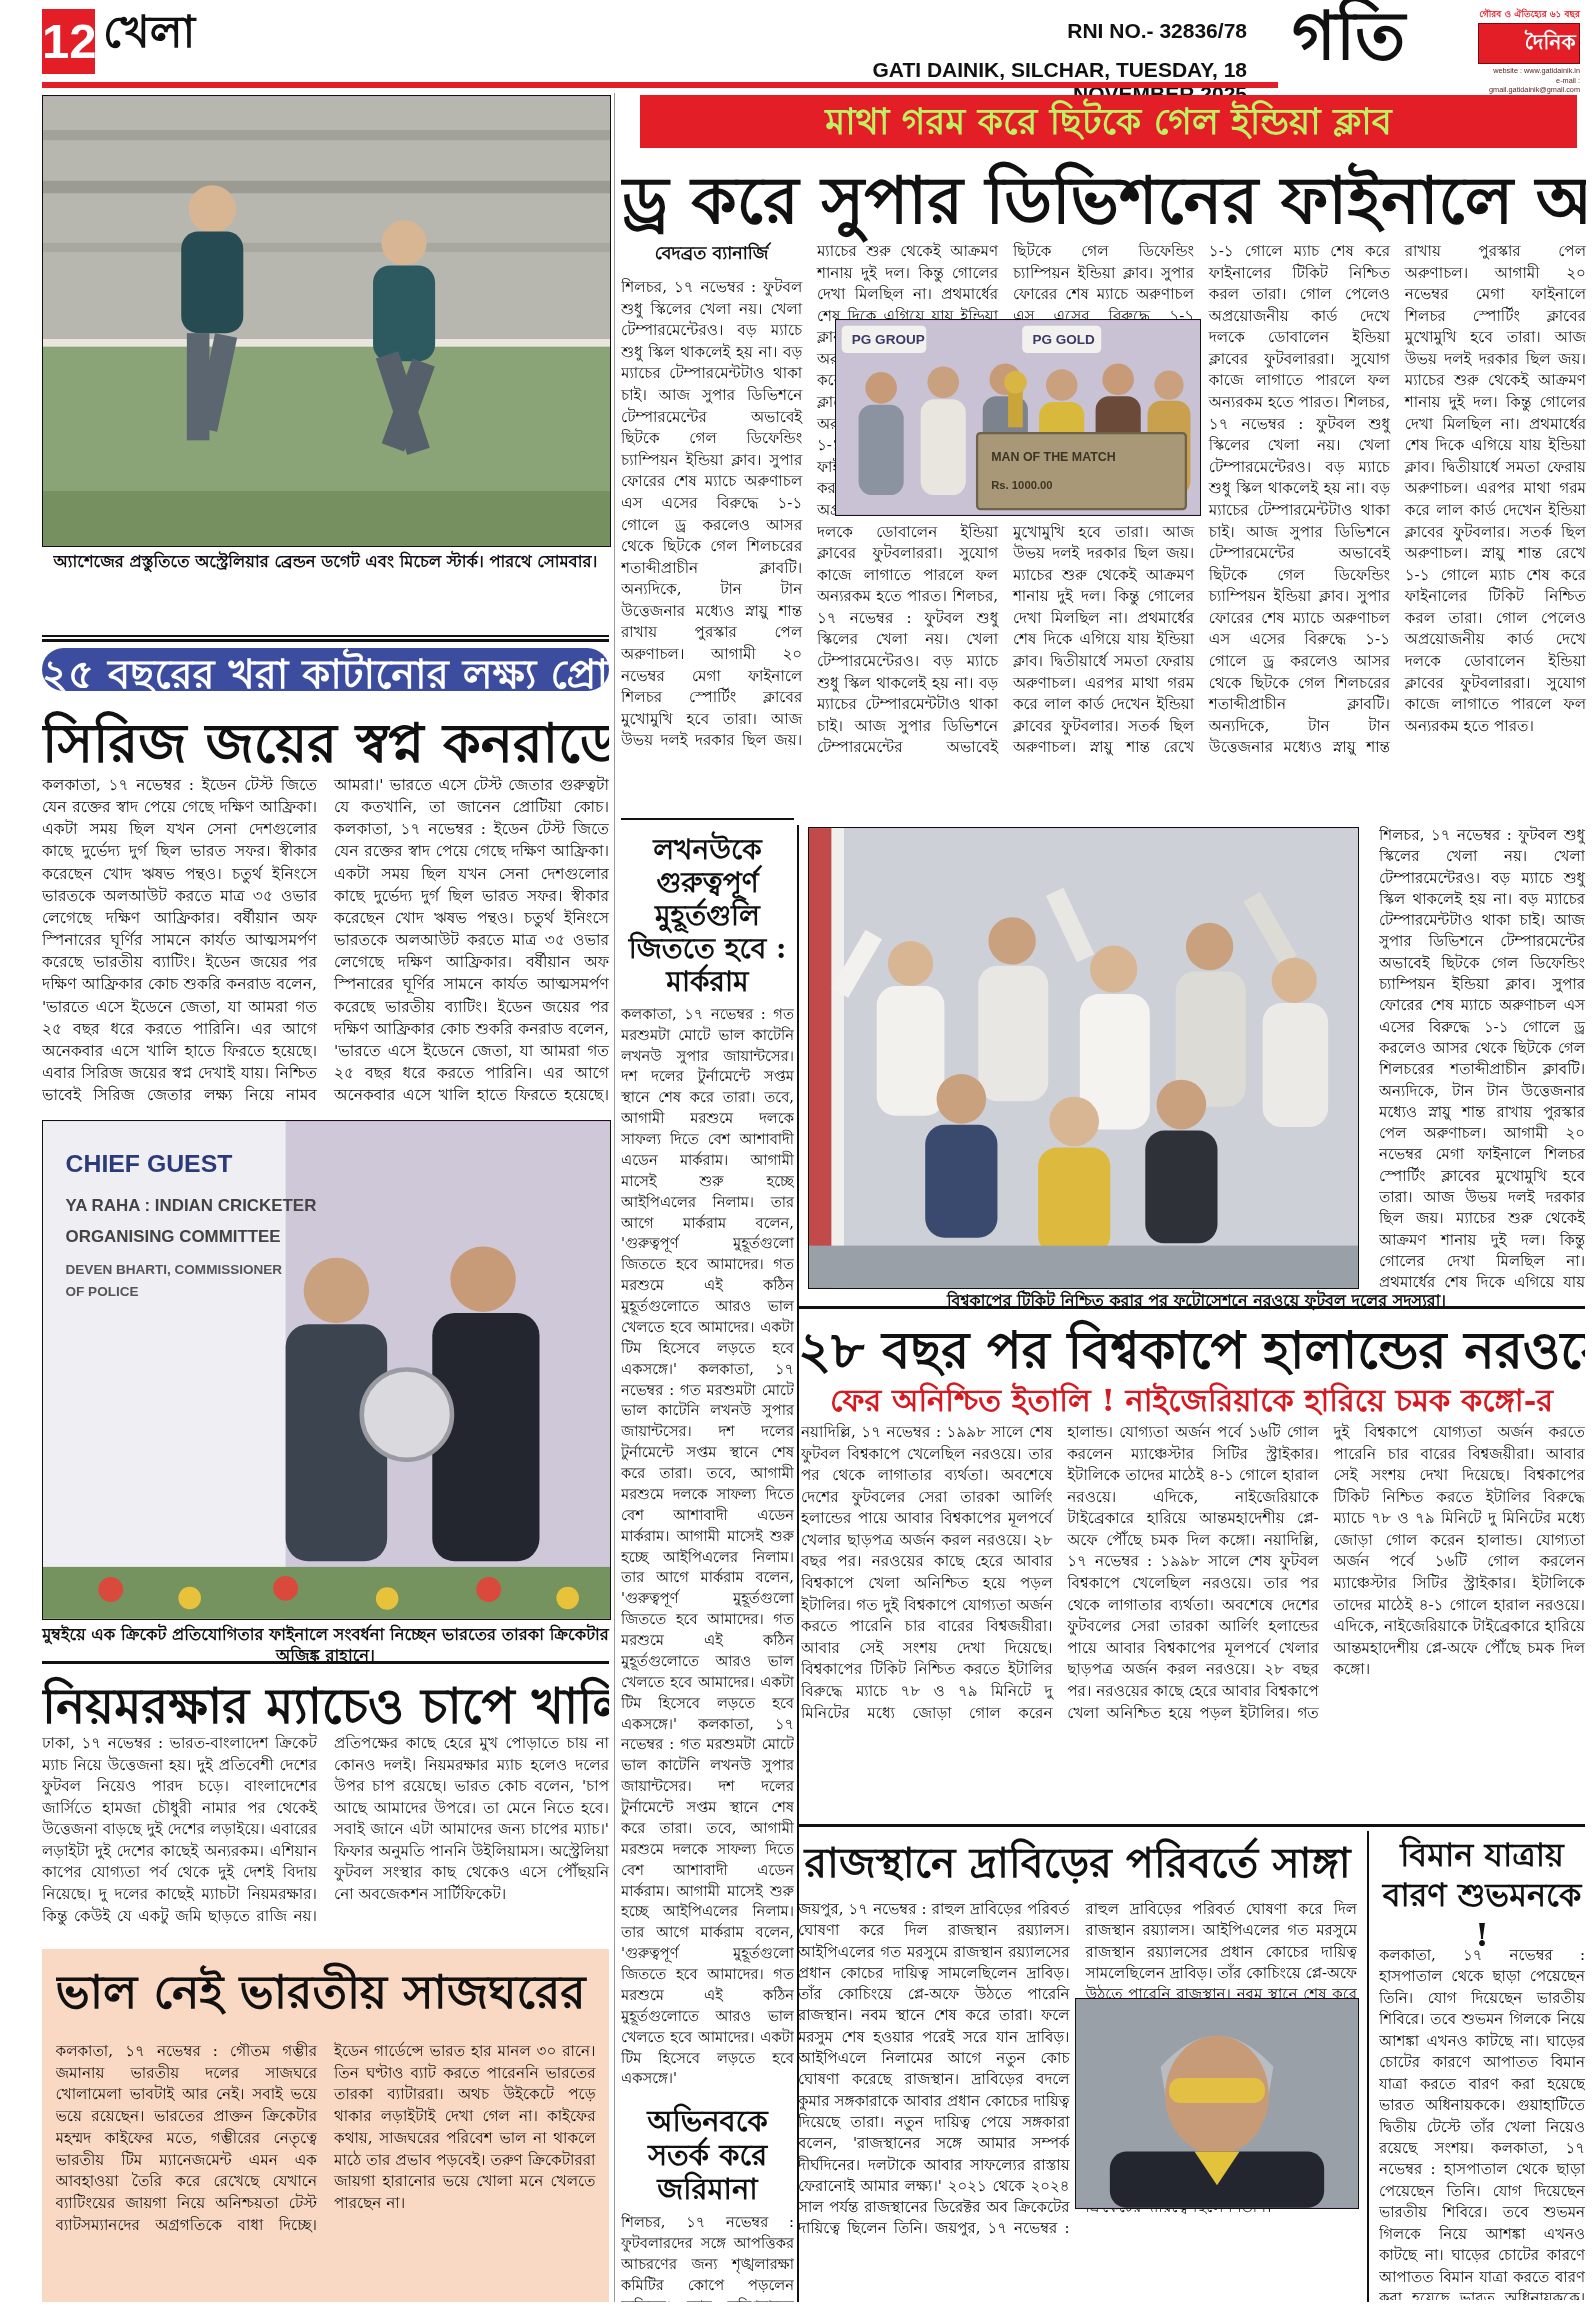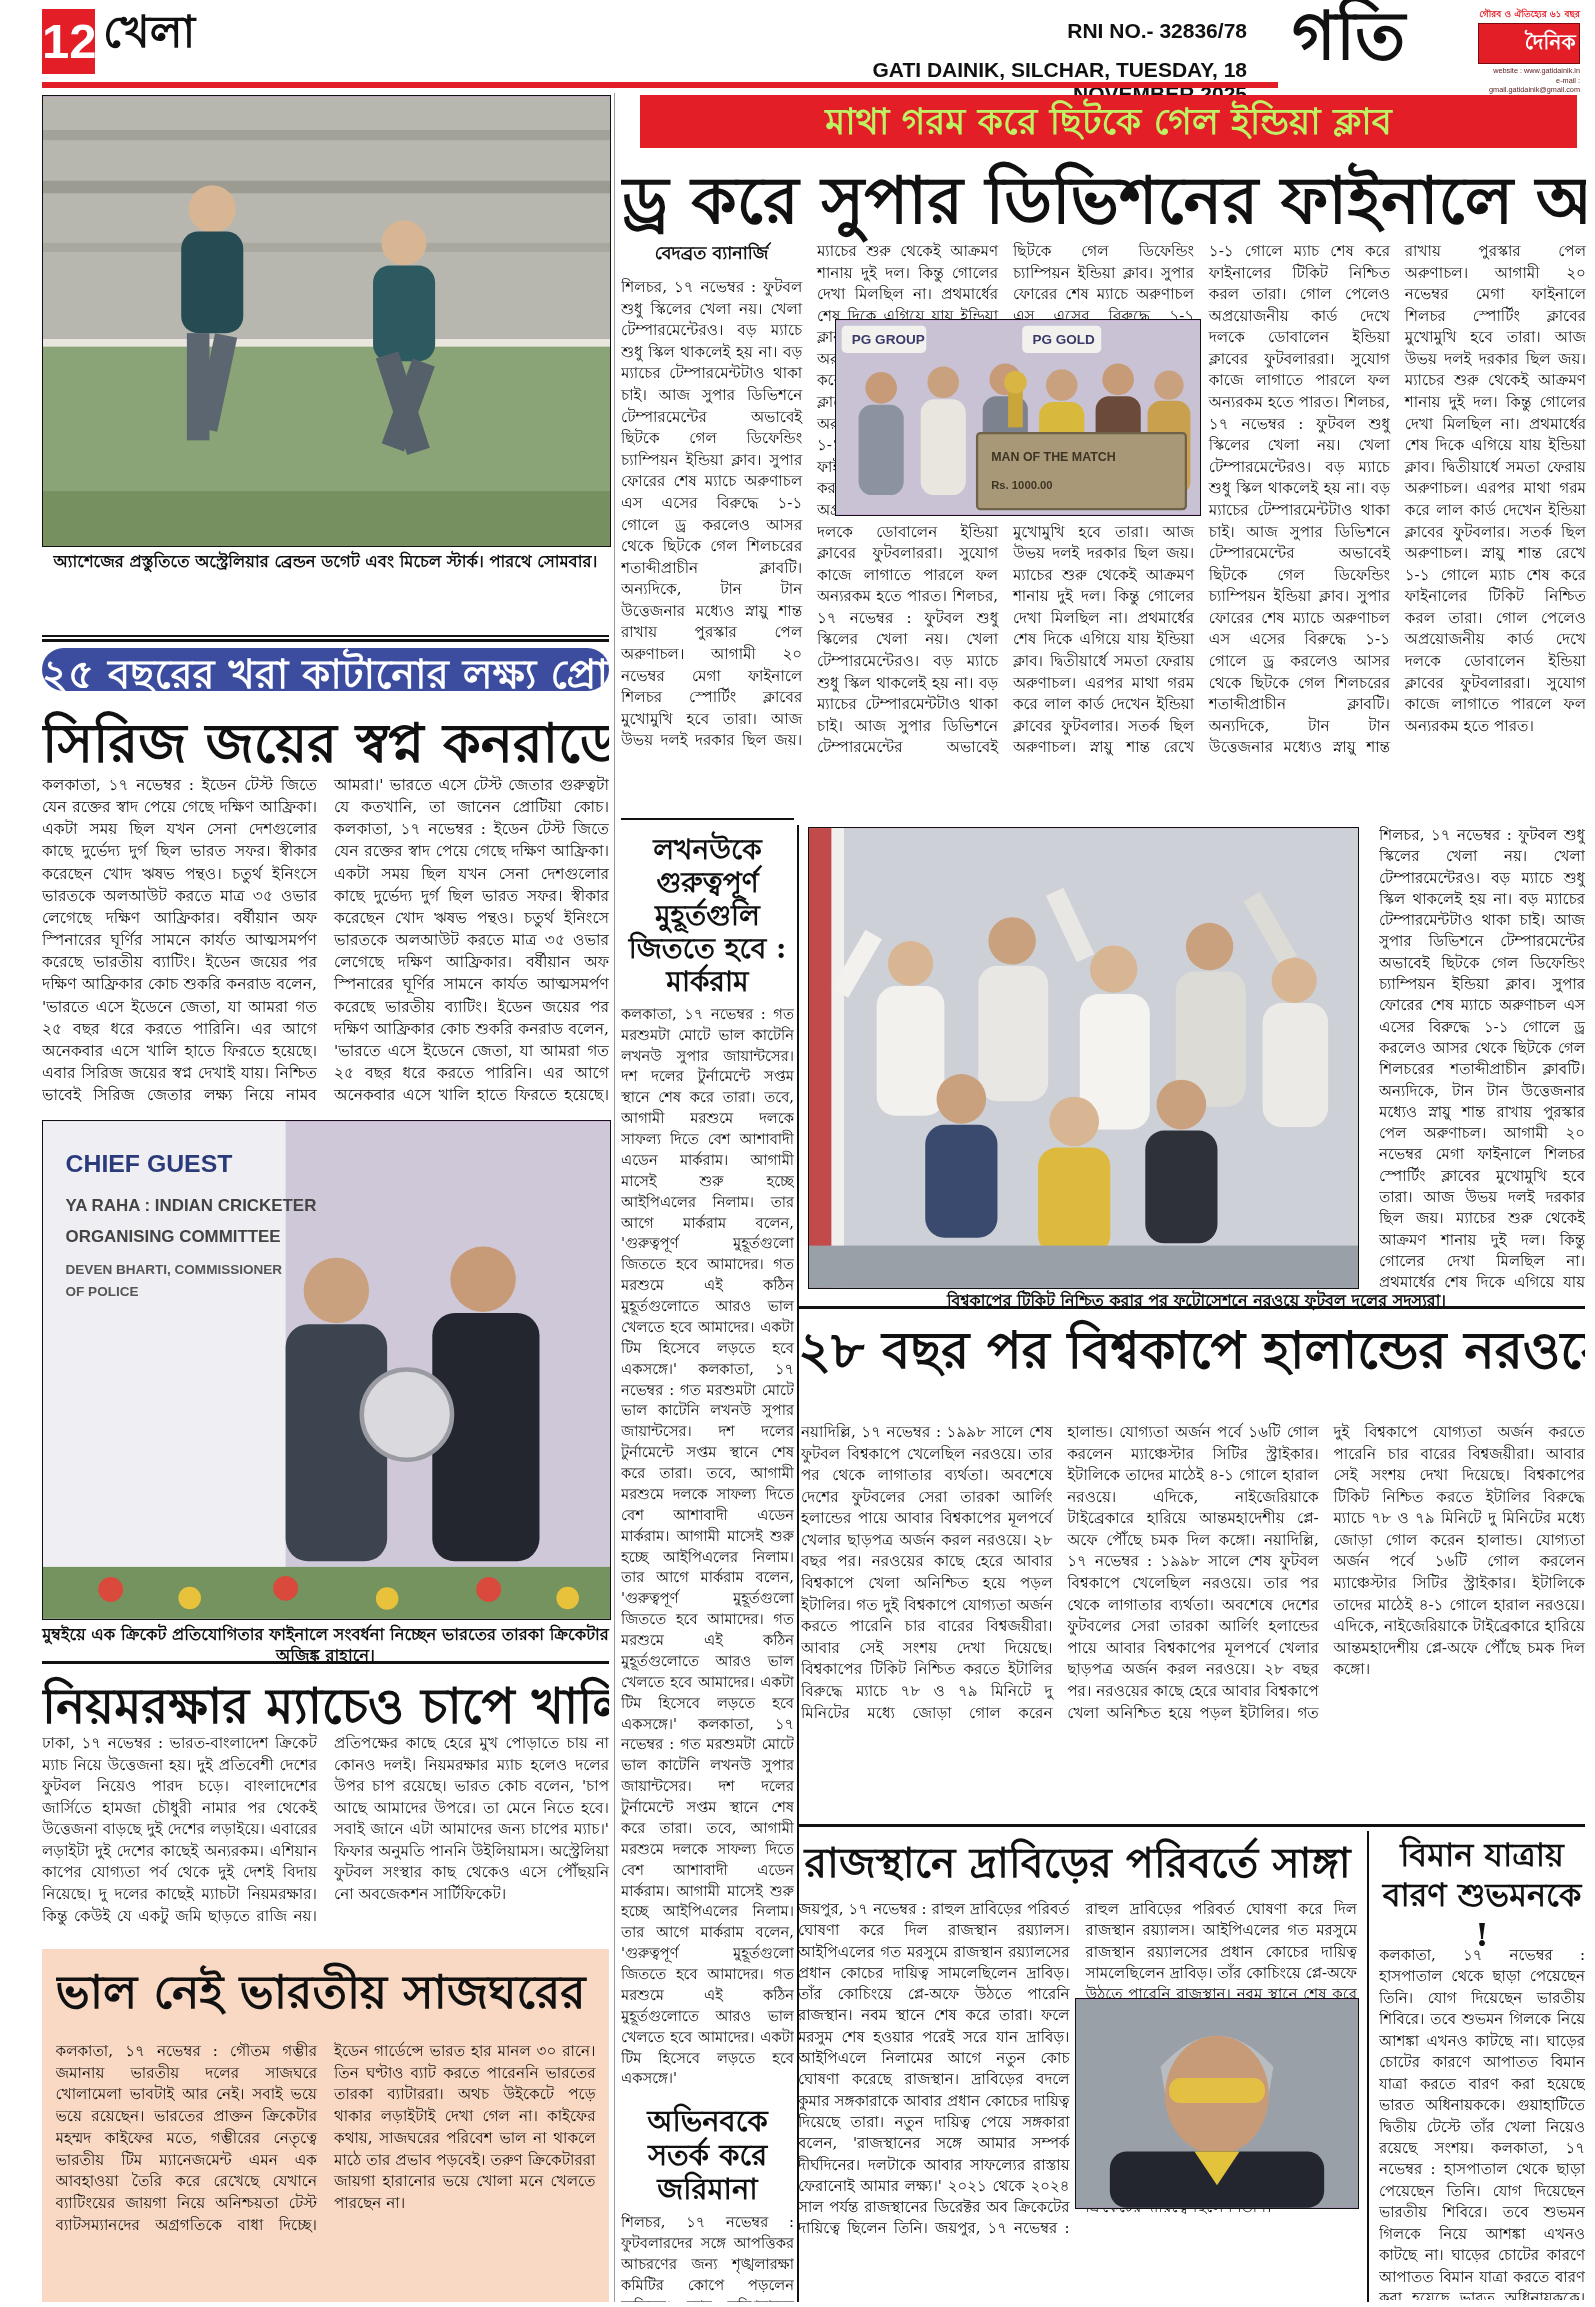--- a/index.html
+++ b/index.html
@@ -287,20 +287,21 @@
             <circle cx="660" cy="490" r="44" fill="#caa17e"></circle>
             <rect x="596" y="536" width="128" height="200" rx="34" fill="#2e3238"></rect>
           </g>
       </g>
       <rect y="740" width="973" height="75" fill="#9aa0a8"></rect>
     </svg>
   </div>
   <div class="abs cap" id="cap4">বিশ্বকাপের টিকিট নিশ্চিত করার পর ফটোসেশনে নরওয়ে ফুটবল দলের সদস্যরা।</div>
 
   <div class="abs nowrap" id="norway-h">২৮ বছর পর বিশ্বকাপে হালান্ডের নরওয়ে</div>
+  <div class="abs nowrap" id="norway-sub">ফের অনিশ্চিত ইতালি ! নাইজেরিয়াকে হারিয়ে চমক কঙ্গো-র</div>
   <div class="abs just" id="norway-body">নয়াদিল্লি, ১৭ নভেম্বর : ১৯৯৮ সালে শেষ ফুটবল বিশ্বকাপে খেলেছিল নরওয়ে। তার পর থেকে লাগাতার ব্যর্থতা। অবশেষে দেশের ফুটবলের সেরা তারকা আর্লিং হলান্ডের পায়ে আবার বিশ্বকাপের মূলপর্বে খেলার ছাড়পত্র অর্জন করল নরওয়ে। ২৮ বছর পর। নরওয়ের কাছে হেরে আবার বিশ্বকাপে খেলা অনিশ্চিত হয়ে পড়ল ইটালির। গত দুই বিশ্বকাপে যোগ্যতা অর্জন করতে পারেনি চার বারের বিশ্বজয়ীরা। আবার সেই সংশয় দেখা দিয়েছে। বিশ্বকাপের টিকিট নিশ্চিত করতে ইটালির বিরুদ্ধে ম্যাচে ৭৮ ও ৭৯ মিনিটে দু মিনিটের মধ্যে জোড়া গোল করেন হালান্ড। যোগ্যতা অর্জন পর্বে ১৬টি গোল করলেন ম্যাঞ্চেস্টার সিটির স্ট্রাইকার। ইটালিকে তাদের মাঠেই ৪-১ গোলে হারাল নরওয়ে। এদিকে, নাইজেরিয়াকে টাইব্রেকারে হারিয়ে আন্তমহাদেশীয় প্লে-অফে পৌঁছে চমক দিল কঙ্গো। নয়াদিল্লি, ১৭ নভেম্বর : ১৯৯৮ সালে শেষ ফুটবল বিশ্বকাপে খেলেছিল নরওয়ে। তার পর থেকে লাগাতার ব্যর্থতা। অবশেষে দেশের ফুটবলের সেরা তারকা আর্লিং হলান্ডের পায়ে আবার বিশ্বকাপের মূলপর্বে খেলার ছাড়পত্র অর্জন করল নরওয়ে। ২৮ বছর পর। নরওয়ের কাছে হেরে আবার বিশ্বকাপে খেলা অনিশ্চিত হয়ে পড়ল ইটালির। গত দুই বিশ্বকাপে যোগ্যতা অর্জন করতে পারেনি চার বারের বিশ্বজয়ীরা। আবার সেই সংশয় দেখা দিয়েছে। বিশ্বকাপের টিকিট নিশ্চিত করতে ইটালির বিরুদ্ধে ম্যাচে ৭৮ ও ৭৯ মিনিটে দু মিনিটের মধ্যে জোড়া গোল করেন হালান্ড। যোগ্যতা অর্জন পর্বে ১৬টি গোল করলেন ম্যাঞ্চেস্টার সিটির স্ট্রাইকার। ইটালিকে তাদের মাঠেই ৪-১ গোলে হারাল নরওয়ে। এদিকে, নাইজেরিয়াকে টাইব্রেকারে হারিয়ে আন্তমহাদেশীয় প্লে-অফে পৌঁছে চমক দিল কঙ্গো।</div>
 
   <div class="abs nowrap" id="sanga-h">রাজস্থানে দ্রাবিড়ের পরিবর্তে সাঙ্গা</div>
   <div class="abs just" id="sanga-body">জয়পুর, ১৭ নভেম্বর : রাহুল দ্রাবিড়ের পরিবর্ত ঘোষণা করে দিল রাজস্থান রয়্যালস। আইপিএলের গত মরসুমে রাজস্থান রয়্যালসের প্রধান কোচের দায়িত্ব সামলেছিলেন দ্রাবিড়। তাঁর কোচিংয়ে প্লে-অফে উঠতে পারেনি রাজস্থান। নবম স্থানে শেষ করে তারা। ফলে মরসুম শেষ হওয়ার পরেই সরে যান দ্রাবিড়। আইপিএলে নিলামের আগে নতুন কোচ ঘোষণা করেছে রাজস্থান। দ্রাবিড়ের বদলে কুমার সঙ্গকারাকে আবার প্রধান কোচের দায়িত্ব দিয়েছে তারা। নতুন দায়িত্ব পেয়ে সঙ্গকারা বলেন, 'রাজস্থানের সঙ্গে আমার সম্পর্ক দীর্ঘদিনের। দলটাকে আবার সাফল্যের রাস্তায় ফেরানোই আমার লক্ষ্য।' ২০২১ থেকে ২০২৪ সাল পর্যন্ত রাজস্থানের ডিরেক্টর অব ক্রিকেটের দায়িত্বে ছিলেন তিনি। জয়পুর, ১৭ নভেম্বর : রাহুল দ্রাবিড়ের পরিবর্ত ঘোষণা করে দিল রাজস্থান রয়্যালস। আইপিএলের গত মরসুমে রাজস্থান রয়্যালসের প্রধান কোচের দায়িত্ব সামলেছিলেন দ্রাবিড়। তাঁর কোচিংয়ে প্লে-অফে উঠতে পারেনি রাজস্থান। নবম স্থানে শেষ করে তারা। ফলে মরসুম শেষ হওয়ার পরেই সরে যান দ্রাবিড়। আইপিএলে নিলামের আগে নতুন কোচ ঘোষণা করেছে রাজস্থান। দ্রাবিড়ের বদলে কুমার সঙ্গকারাকে আবার প্রধান কোচের দায়িত্ব দিয়েছে তারা। নতুন দায়িত্ব পেয়ে সঙ্গকারা বলেন, 'রাজস্থানের সঙ্গে আমার সম্পর্ক দীর্ঘদিনের। দলটাকে আবার সাফল্যের রাস্তায় ফেরানোই আমার লক্ষ্য।' ২০২১ থেকে ২০২৪ সাল পর্যন্ত রাজস্থানের ডিরেক্টর অব ক্রিকেটের দায়িত্বে ছিলেন তিনি।</div>
 
   <div class="abs photo" id="photo5">
     <svg width="282" height="209" viewBox="0 0 500 370">
       <rect width="500" height="370" fill="#9aa0a8"></rect>
       <path d="M150 120 q100 -110 200 0 l-10 60 q-90 -70 -180 0 z" fill="#b9bcc0"></path>
       <ellipse cx="250" cy="170" rx="92" ry="105" fill="#c89b78"></ellipse>

